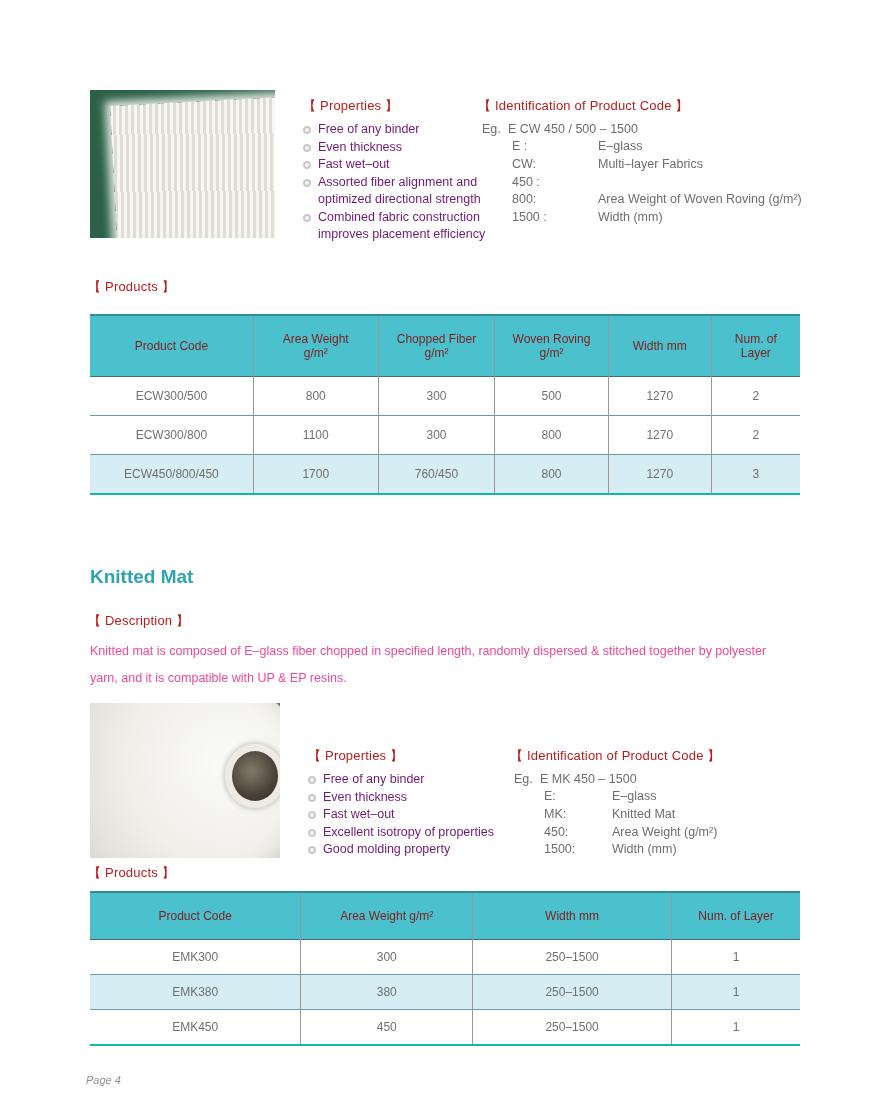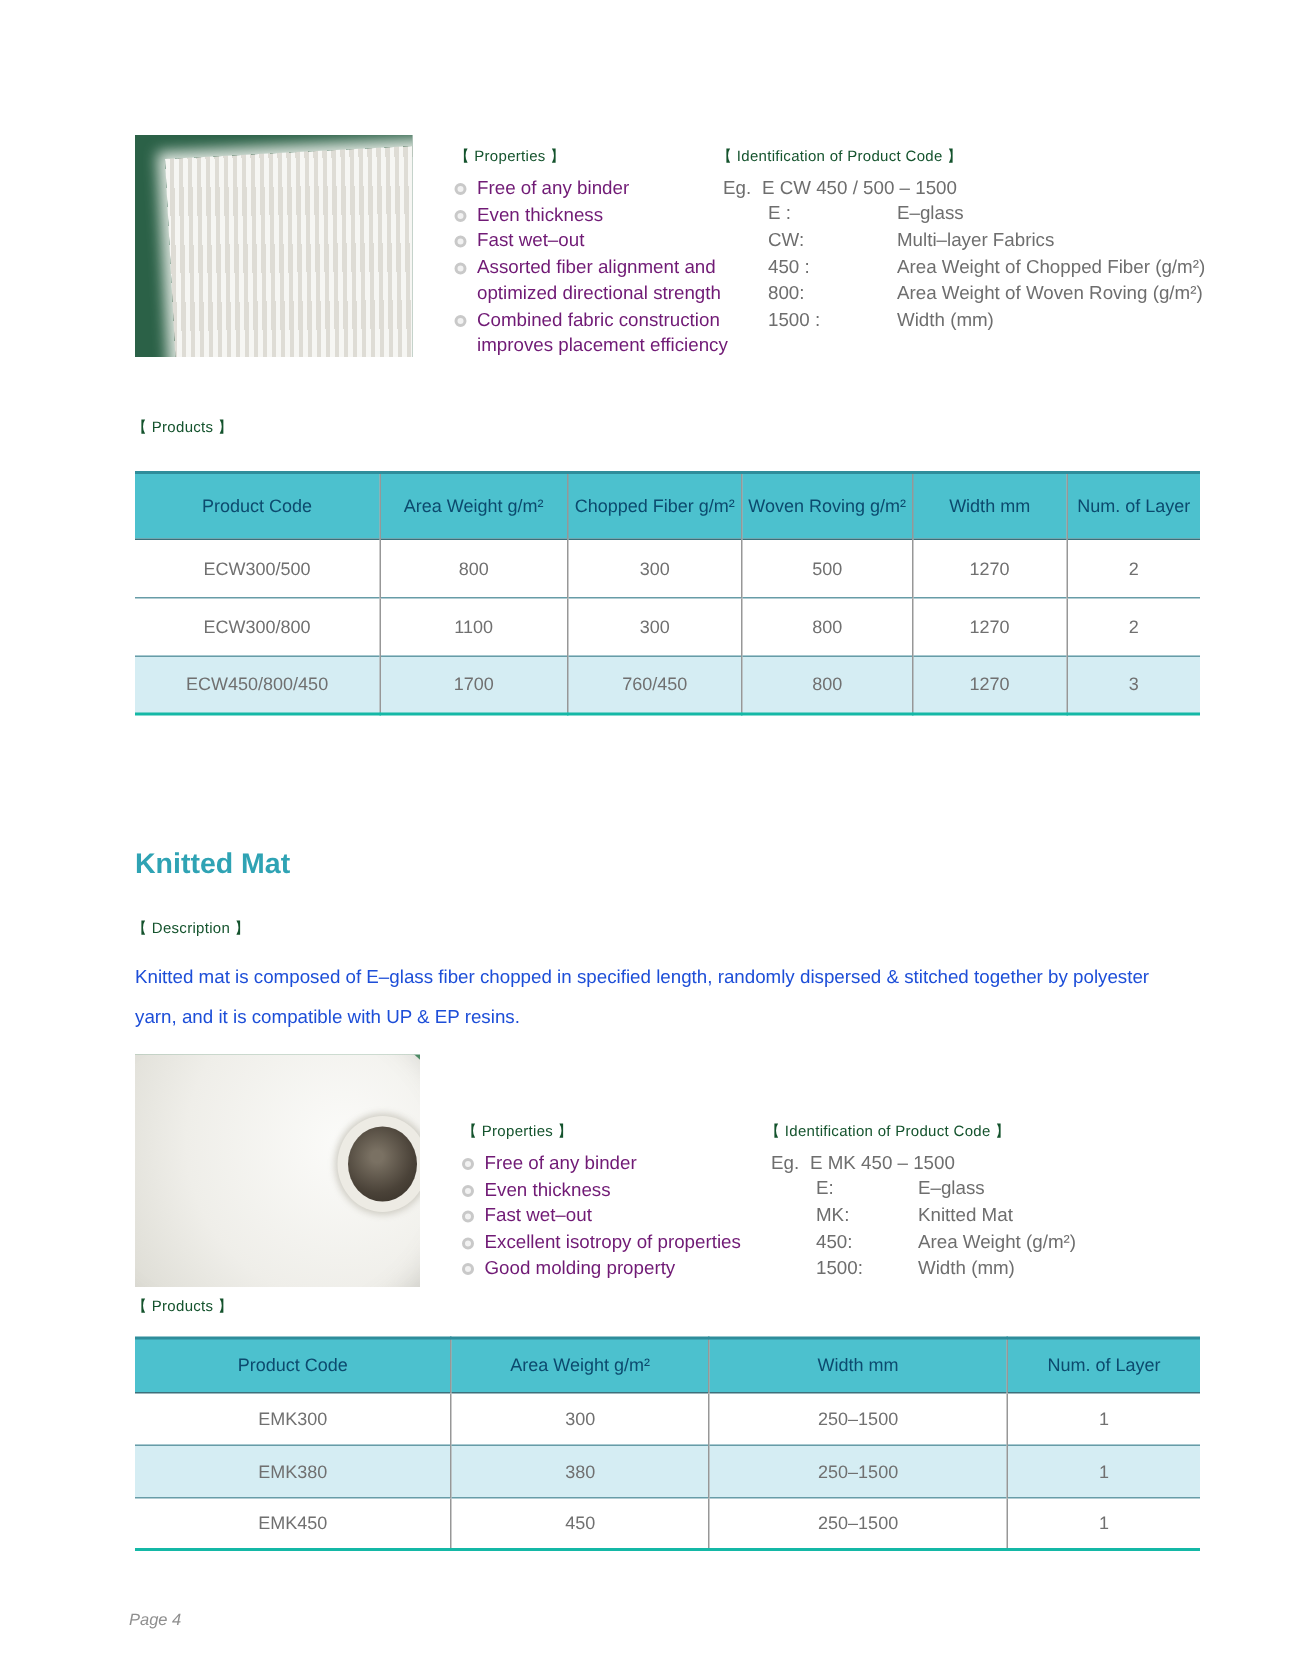--- a/index.html
+++ b/index.html
@@ -1,21 +1,21 @@
 <!DOCTYPE html>
 <html><head>
 <meta charset="utf-8">
 <style>
   * { box-sizing: border-box; }
   html,body { margin:0; padding:0; background:#ffffff; }
   body { font-family:"Liberation Sans", sans-serif; }
   .page { position:relative; width:870px; height:1120px; background:#fff; overflow:hidden; }
 
   
-  .bracket-title { position:absolute; font-size:10px; color:#14532d; letter-spacing:.2px; white-space:nowrap; }
+  .bracket-title { position:absolute; font-size:13px; color:#b91c1c; letter-spacing:.2px; white-space:nowrap; }
 
   
   .photo { position:absolute; overflow:hidden; }
   #photo1 { left:90px; top:90px; width:185px; height:148px; background:#2b6147; }
   #photo1 .fabric1 {
     position:absolute; left:20px; top:16px; width:200px; height:160px;
     transform:rotate(-3deg); transform-origin:top left;
     background:repeating-linear-gradient(92deg,#f6f6f3 0 3px,#dedcd5 3px 6px);
     box-shadow:0 0 9px 5px rgba(250,250,247,.85);
   }
@@ -63,38 +63,38 @@
   #ident2 .code { width:68px; }
 
   
   #products1-title { left:88px; top:278px; }
   #products2-title { left:88px; top:864px; }
   .tablewrap { position:absolute; }
   #table1 { left:90px; top:314px; width:710px; }
   #table2 { left:90px; top:891px; width:710px; }
   table.products-table { border-collapse:collapse; width:100%; table-layout:fixed; font-size:12px; color:#707070; }
   table.products-table th {
-    background:#4cc1ce; color:#0c4a6e; font-weight:400; font-size:12px; text-align:center; padding:0;
+    background:#4cc1ce; color:#7f1d1d; font-weight:400; font-size:12px; text-align:center; padding:16px;
   }
   table.products-table td { text-align:center; padding:0; }
   table.products-table thead tr { border-top:2px solid #2f8d9b; border-bottom:1px solid #3d6f7a; }
   table.products-table tbody tr { border-bottom:1px solid #679ca7; }
   table.products-table tbody tr:last-child { border-bottom:2px solid #14b8a6; }
   table.products-table th:not(:first-child),
   table.products-table td:not(:first-child) { border-left:1px solid #979797; }
   table.products-table tbody tr.alt { background:#d5edf3; }
   #table1 th { height:44px; }
   #table1 td { height:39px; }
   #table2 th { height:36px; }
   #table2 td { height:35px; }
 
   
   #knitted-title { position:absolute; left:90px; top:566px; font-size:19px; font-weight:bold; color:#2fa3b4; }
   #desc-title { left:88px; top:612px; }
-  #desc-text { position:absolute; left:90px; top:638px; width:706px; font-size:12.5px; color:#1d4ed8; line-height:27px; }
+  #desc-text { position:absolute; left:90px; top:638px; width:706px; font-size:12.5px; color:#ec4899; line-height:27px; }
 
   
   #footer { position:absolute; left:86px; top:1074px; font-size:11px; color:#8f8f8f;font-style:italic; }
 </style>
 </head>
 <body>
 
 <div class="page">
 
   <div class="photo" id="photo1">
@@ -122,21 +122,20 @@
         <div class="ident-row">
           <span class="code">E :</span>
           <span class="desc">E–glass</span>
         </div>
         <div class="ident-row">
           <span class="code">CW:</span>
           <span class="desc">Multi–layer Fabrics</span>
         </div>
         <div class="ident-row">
           <span class="code">450 :</span>
-          <span class="desc">Area Weight of Chopped Fiber (g/m²)</span>
         </div>
         <div class="ident-row">
           <span class="code">800:</span>
           <span class="desc">Area Weight of Woven Roving (g/m²)</span>
         </div>
         <div class="ident-row">
           <span class="code">1500 :</span>
           <span class="desc">Width (mm)</span>
         </div>
       </div>

